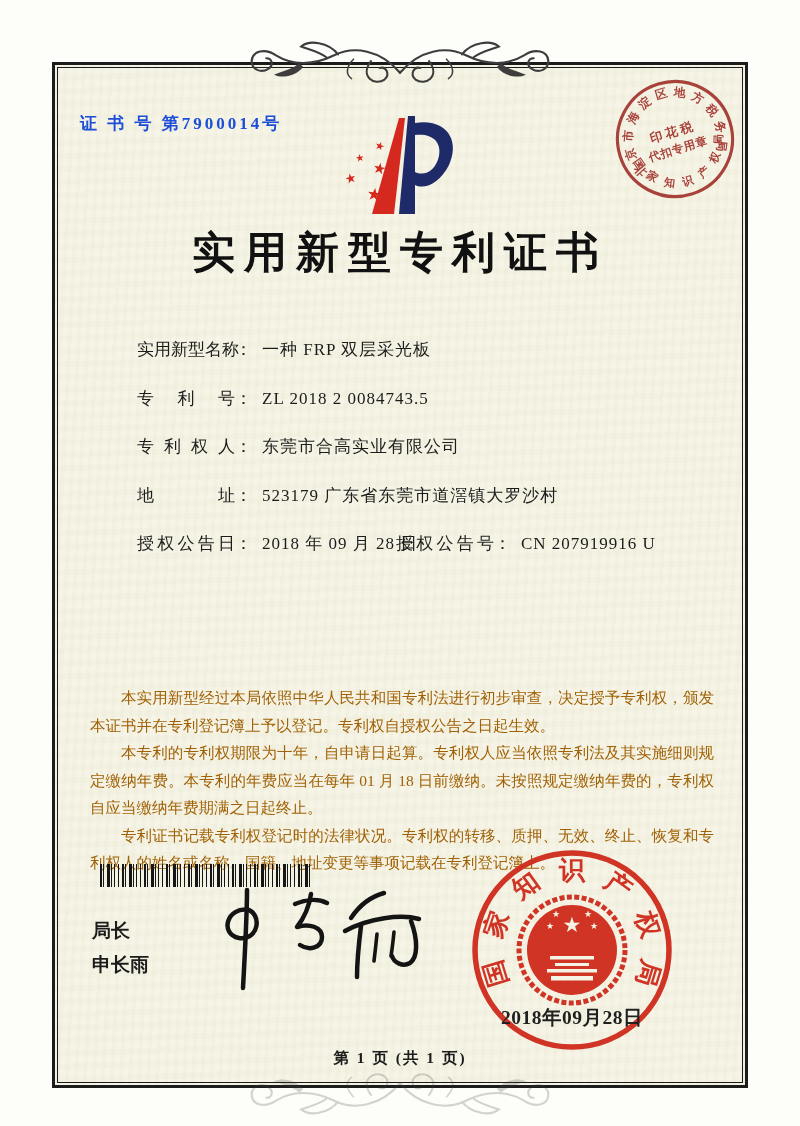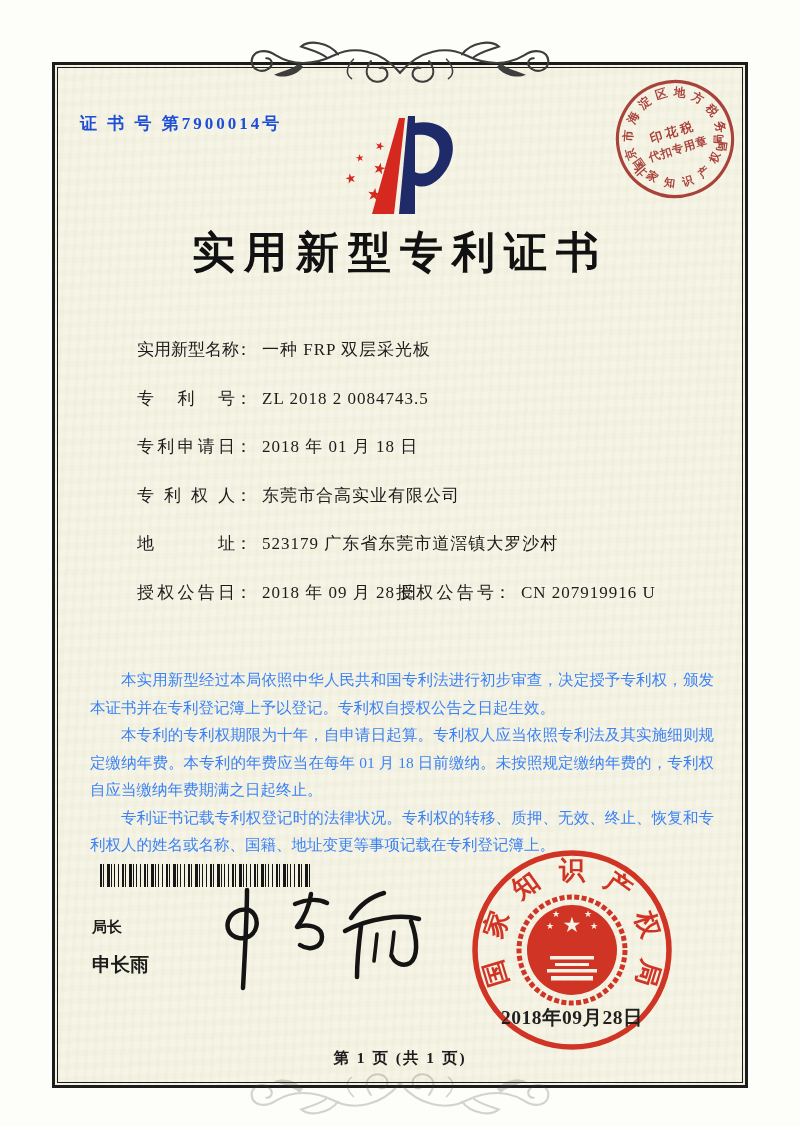--- a/index.html
+++ b/index.html
@@ -33,34 +33,34 @@
   .title {
     position:absolute; left:0; top:224px; width:100%; text-align:center;
     font-size:43px; font-weight:bold; letter-spacing:9px; color:#111;
   }
   .fields { position:absolute; left:97px; top:338px; width:622px; }
   .frow { position:relative; height:25px; margin-bottom:23.5px; font-size:17px; font-weight:400; white-space:nowrap;margin-left:40px; }
   .flabel { display:inline-block; width:98px; text-align:justify; text-align-last:justify; vertical-align:bottom; }
   .fcolon { display:inline-block; margin-right:10px; }
   .fvalue { letter-spacing:1px; }
   .grant-right { position:absolute; left:259px; top:0; }
-  .paras { position:absolute; left:90px; top:666px; width:624px; font-size:15.5px;
-           line-height:27.5px; text-align:justify; color:#3b82f6; }
+  .paras { position:absolute; left:90px; top:684px; width:624px; font-size:15.5px;
+           line-height:27.5px; text-align:justify; color:#a16207; }
   .paras p { text-indent:2em; }
   .barcode {
     position:absolute; left:100px; top:864px; width:212px; height:23px;
     background:repeating-linear-gradient(90deg,
       #161616 0 2px, transparent 2px 3px,
       #161616 3px 4px, transparent 4px 7px,
       #161616 7px 10px, transparent 10px 11px,
       #161616 11px 12px, transparent 12px 14px,
       #161616 14px 15px, transparent 15px 18px,
       #161616 18px 19px, transparent 19px 22px);
   }
-  .sig-title { position:absolute; left:92px; top:918px; font-size:15px; font-weight:600; font-family:Liberation Mono, monospace; }
+  .sig-title { position:absolute; left:92px; top:918px; font-size:19px; font-weight:600; font-family:Liberation Mono, monospace; }
   .sig-name  { position:absolute; left:92px; top:952px; font-size:19px; font-weight:600; font-family:"Liberation Sans","DejaVu Sans",sans-serif; }
   .signature { position:absolute; left:205px; top:882px; width:232px; height:116px; }
   .main-seal { position:absolute; left:466px; top:844px; width:212px; height:212px; opacity:0.95; }
   .footer { position:absolute; left:0; top:1048px; width:100%; text-align:center;
             font-size:15.5px; font-weight:600; letter-spacing:2px; }
   .flourish-top { position:absolute; left:244px; top:34px; width:312px; height:62px; }
   .flourish-bottom { position:absolute; left:244px; top:1060px; width:312px; height:62px;
                      transform:scaleY(-1); opacity:0.22; }
   svg text { font-family:"Liberation Serif","DejaVu Serif",serif; }
 </style>
@@ -138,23 +138,20 @@
   <div class="title">实用新型专利证书</div>
 
   <div class="fields">
     <div class="frow">
       <span class="flabel">实用新型名称</span><span class="fcolon">：</span><span class="fvalue">一种 FRP 双层采光板</span>
     </div>
     <div class="frow">
       <span class="flabel">专利号</span><span class="fcolon">：</span><span class="fvalue">ZL 2018 2 0084743.5</span>
     </div>
     <div class="frow">
-      <span class="flabel">专利申请日</span><span class="fcolon">：</span><span class="fvalue">2018 年 01 月 18 日</span>
-    </div>
-    <div class="frow">
       <span class="flabel">专利权人</span><span class="fcolon">：</span><span class="fvalue">东莞市合高实业有限公司</span>
     </div>
     <div class="frow">
       <span class="flabel">地址</span><span class="fcolon">：</span><span class="fvalue">523179 广东省东莞市道滘镇大罗沙村</span>
     </div>
     <div class="frow">
       <span class="flabel">授权公告日</span><span class="fcolon">：</span><span class="fvalue">2018 年 09 月 28 日</span>
       <span class="grant-right">
         <span class="flabel">授权公告号</span><span class="fcolon">：</span><span class="fvalue">CN 207919916 U</span>
       </span>

